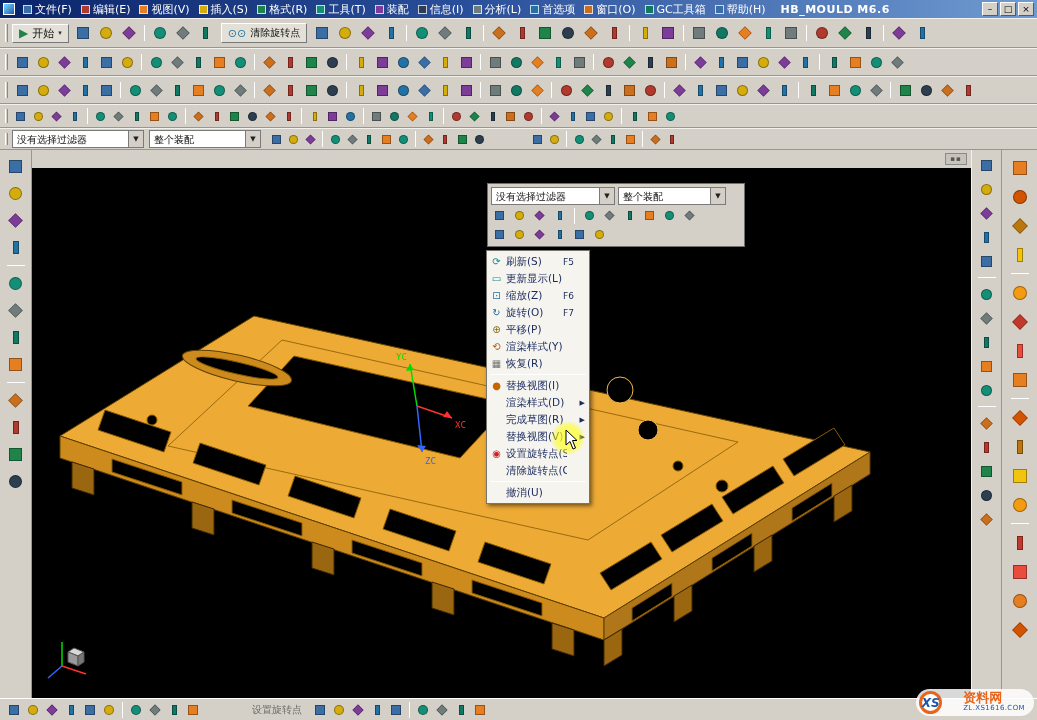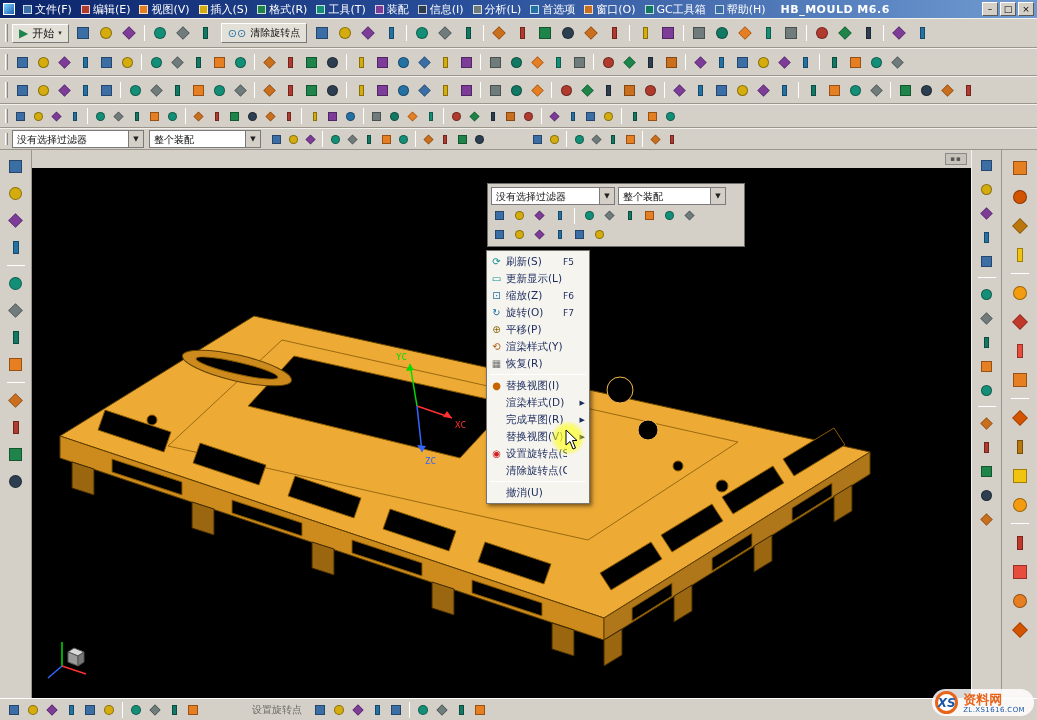--- a/index.html
+++ b/index.html
@@ -115,21 +115,21 @@
   .bottombar {
     height:22px; display:flex; align-items:center; gap:1px; padding:0 5px;
     background:var(--toolbar-bg,#d4d0c8); border-top:1px solid #fff;
   }
   .gap40 { width:40px; flex:none; }
   .finish-label { color:#6b6b66; font-size:10px; margin:0 8px; white-space:nowrap; }
   
   .watermark {
     position:absolute; right:3px; bottom:4px; z-index:90;
     background:rgba(255,255,255,.85); border-radius:15px;
-    display:flex; align-items:flex-end; gap:5px; padding:2px 9px 2px 3px;
+    display:flex; align-items:flex-start; gap:21px; padding:2px 9px 2px 3px;
   }
   .wm-circle {
     width:23px; height:23px; border-radius:50%; border:3px solid #e8641b; background:#fff;
     color:#1a57a8; font-weight:bold; font-size:12px;
     display:flex; align-items:center; justify-content:center; font-style:italic;
   }
   .wm-col { display:flex; flex-direction:column; line-height:1.05; }
   .wm-brand { color:#e8641b; font-weight:bold; font-size:13px; }
   .wm-domain { color:#1a57a8; font-size:7px; letter-spacing:.4px; }
 </style>

